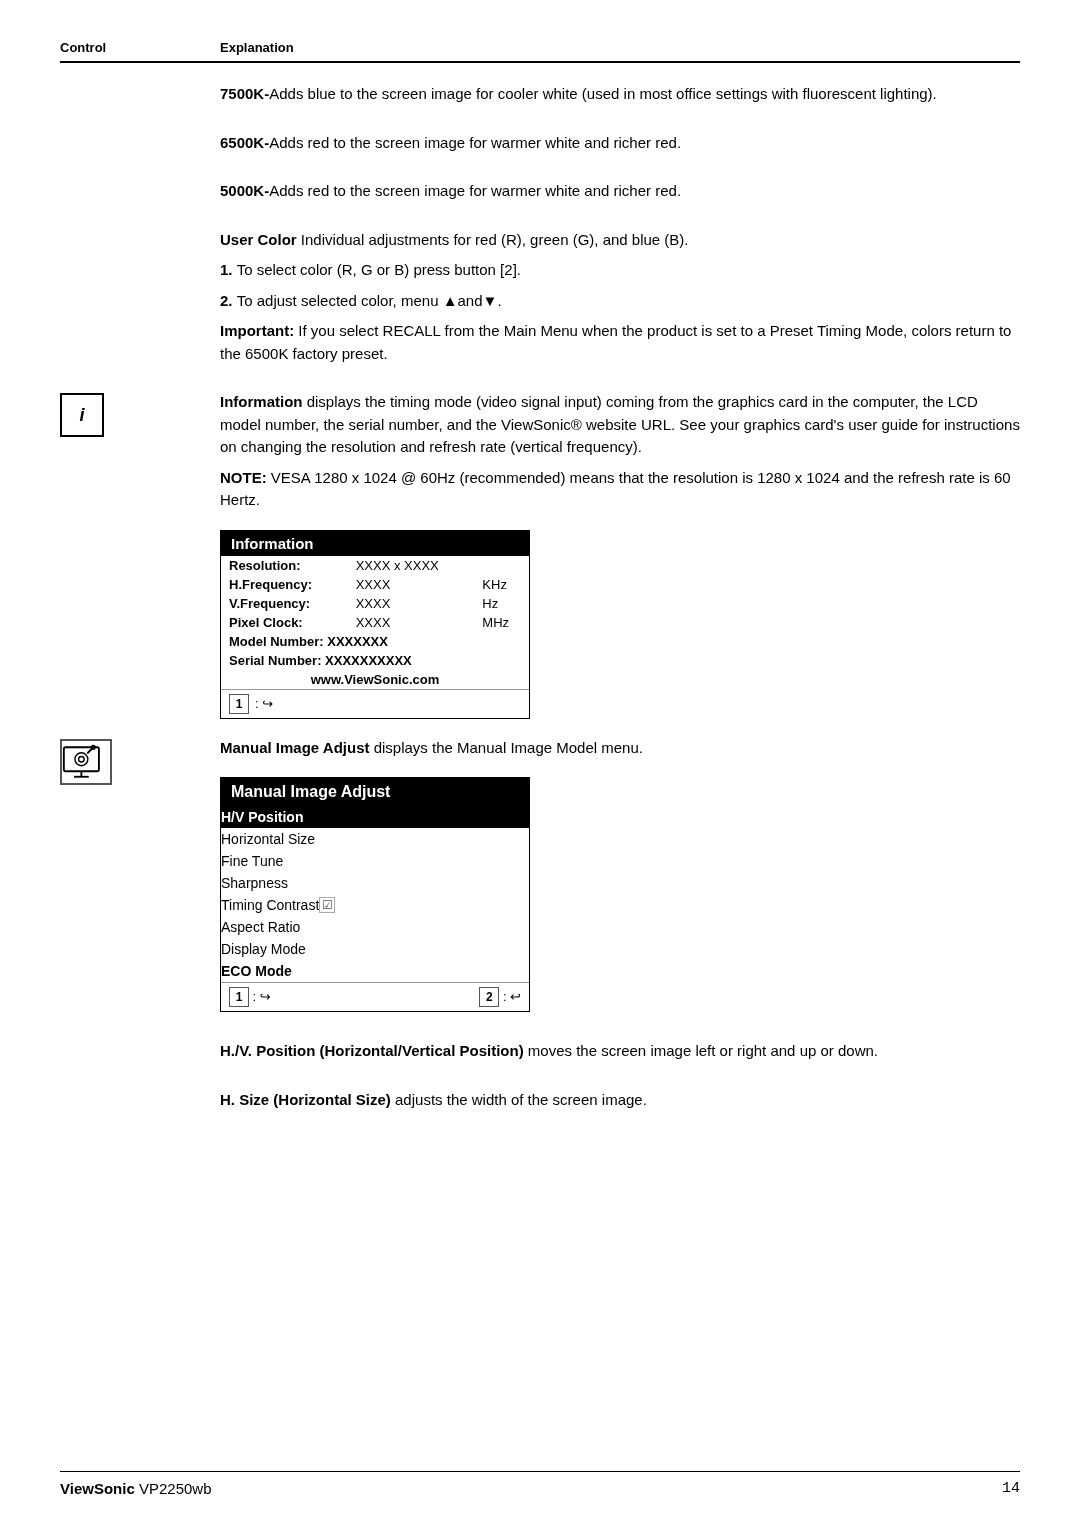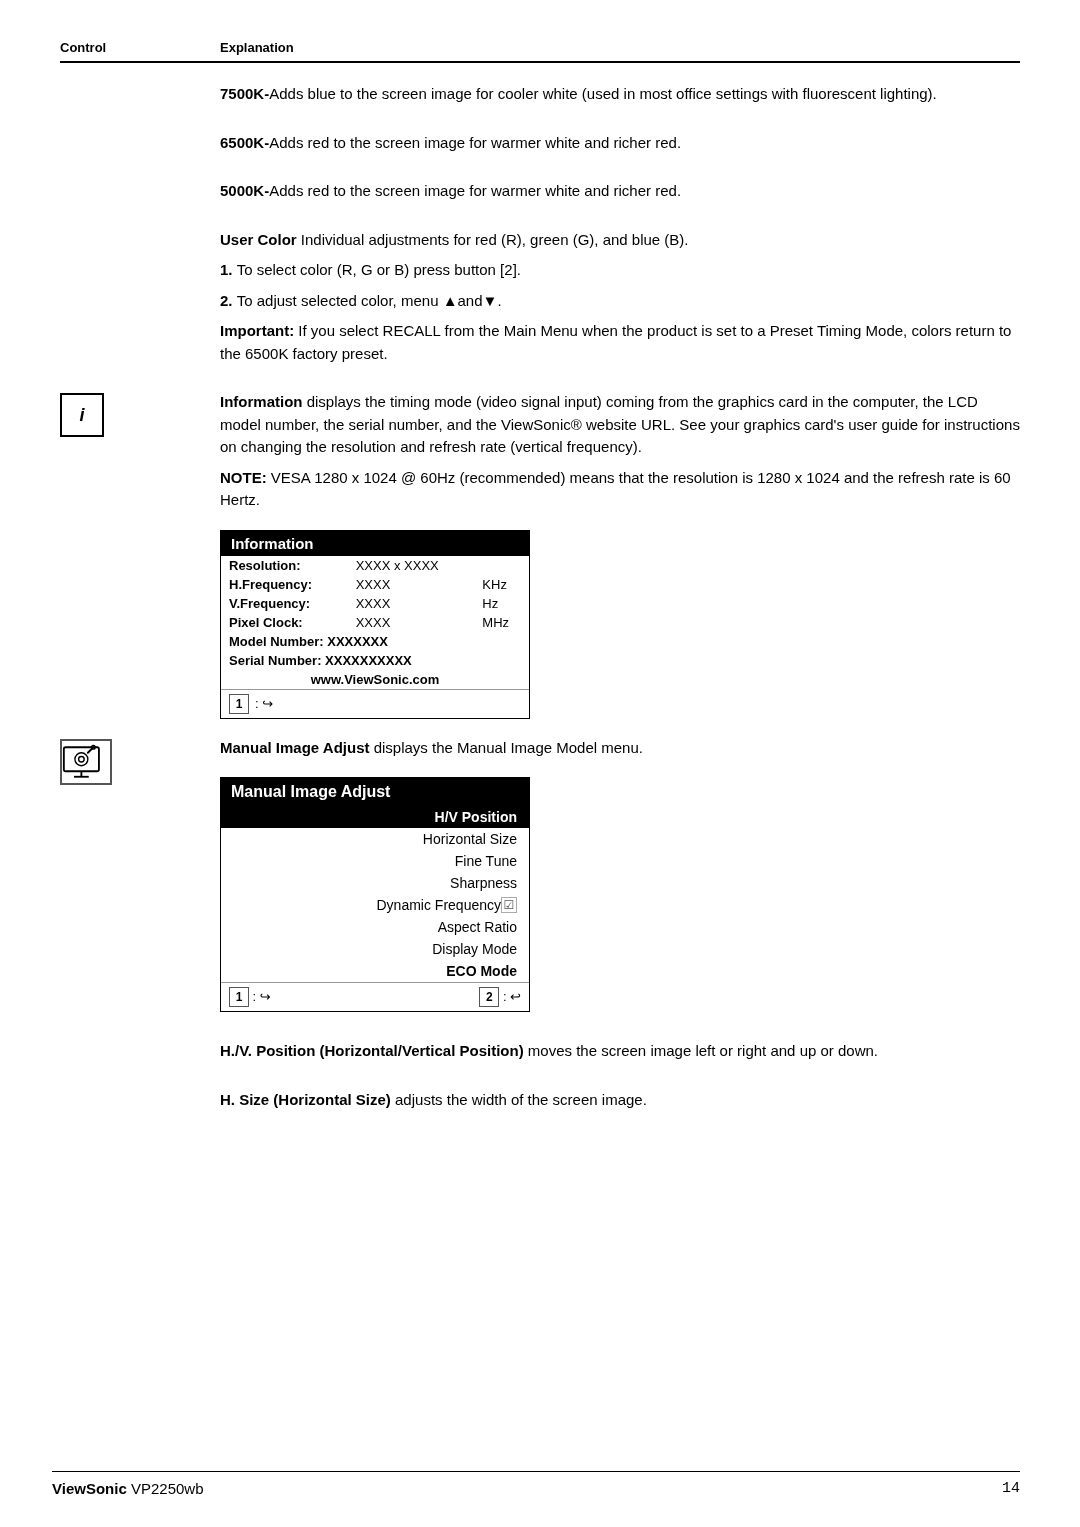--- a/index.html
+++ b/index.html
@@ -131,25 +131,25 @@
       font-size: 14px;
     }
     .mia-title {
       background: #000;
       color: #fff;
       font-weight: bold;
       font-size: 16px;
       padding: 5px 10px;
     }
     .mia-item {
-      padding: 3px 12px;
+      padding: 3px 0;
       font-size: 14px;
       display: flex;
       align-items: center;
-      justify-content: flex-end;
+      justify-content: flex-start;
     }
     .mia-item.selected {
       background: #000;
       color: #fff;
       font-weight: bold;
     }
     .mia-item.bold-item {
       font-weight: bold;
     }
     .mia-footer {
@@ -158,21 +158,21 @@
       display: flex;
       align-items: center;
       justify-content: space-between;
       font-size: 13px;
     }
 
     
     .page-footer {
       position: absolute;
       bottom: 30px;
-      left: 52px;
+      left: 60px;
       right: 60px;
       display: flex;
       justify-content: space-between;
       align-items: center;
       border-top: 1px solid #000;
       padding-top: 8px;
     }
     .footer-brand {
       font-weight: bold;
       font-size: 15px;
@@ -352,21 +352,21 @@
         <div class="mia-item">
           <span>Horizontal Size</span>
         </div>
         <div class="mia-item">
           <span>Fine Tune</span>
         </div>
         <div class="mia-item">
           <span>Sharpness</span>
         </div>
         <div class="mia-item">
-          <span>Dynamic Frequency</span>
+          <span>Timing Contrast</span>
           <span class="checkbox-symbol">☑</span>
         </div>
         <div class="mia-item">
           <span>Aspect Ratio</span>
         </div>
         <div class="mia-item">
           <span>Display Mode</span>
         </div>
         <div class="mia-item bold-item">
           <span><strong>ECO Mode</strong></span>

